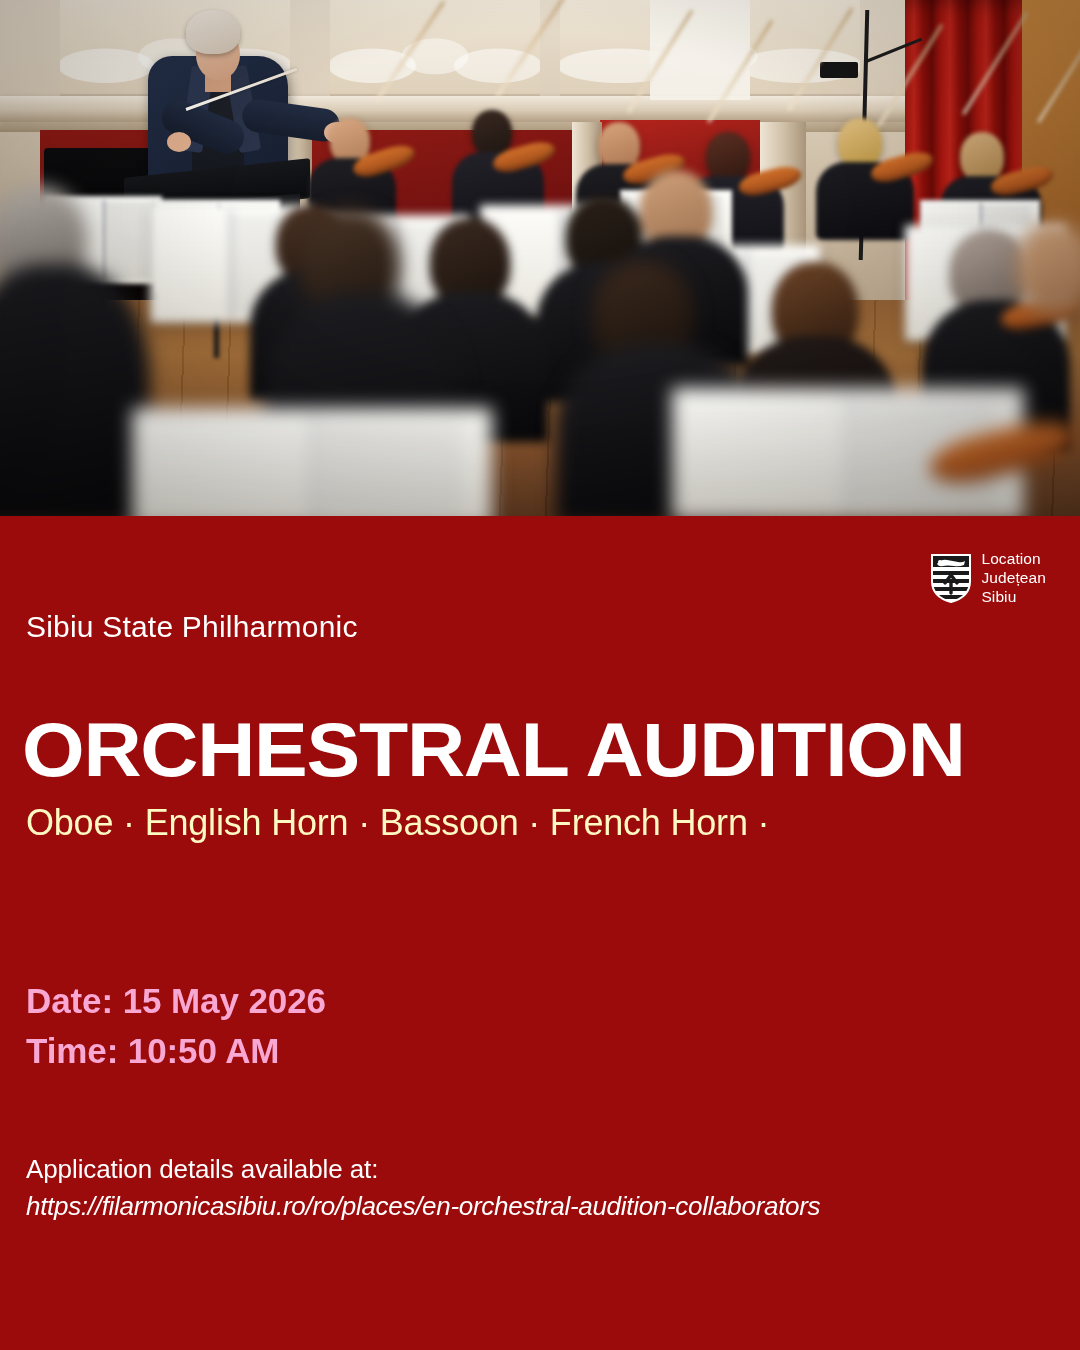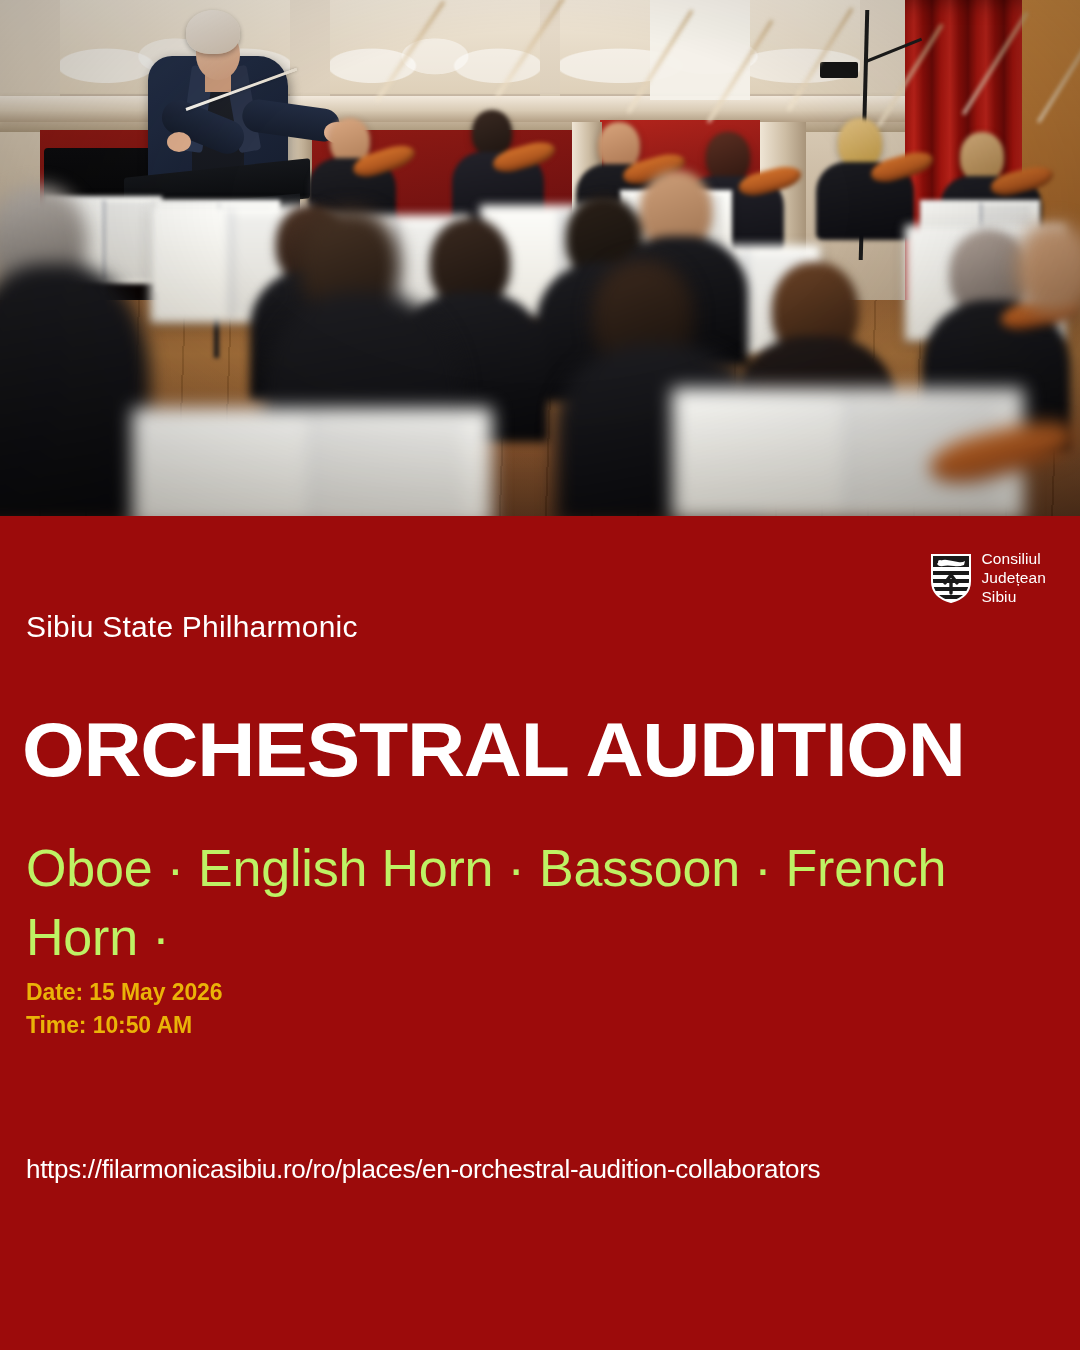--- a/index.html
+++ b/index.html
@@ -308,47 +308,47 @@
     letter-spacing: -1.2px;
     line-height: 1;
     transform: scaleX(1.06);
     transform-origin: left center;
     white-space: nowrap;
   }
   .instruments {
     position: absolute;
     left: 26px; top: 281px;
     width: 990px;
-    color: #bef264;
-    font-size: 52px;
+    color: #fef9c3;
+    font-size: 36px;
     font-weight: 300;
     line-height: 1.33;
     letter-spacing: -.2px;
-    margin-top: 35px;
   }
   .details {
     position: absolute;
     left: 26px; top: 458px;
-    color: #eab308;
-    font-size: 23px;
+    color: #f9a8d4;
+    font-size: 35px;
     font-weight: 700;
     line-height: 1.43;
     letter-spacing: -.1px;
   }
   .details div { white-space: nowrap; }
   .apply {
     position: absolute;
     left: 26px; top: 633px;
     color: #ffffff;
     font-size: 26px;
     font-weight: 400;
     line-height: 1.42;
     letter-spacing: -.1px;
   }
   .apply .url {
+    font-style: italic;
     font-size: 26px;
     letter-spacing: -.3px;
   }
 </style>
 </head>
 <body>
 
 <div class="poster">
 
   <div class="photo">
@@ -537,21 +537,21 @@
               <rect x="0" y="34" width="42" height="4"></rect>
               <rect x="0" y="42" width="42" height="4"></rect>
             </g>
             <path d="M7 11 q4 -5 10 -4 q6 1 11 2 q4 1 7 -1 l-1 4 q-5 2 -10 1 q-7 -1 -11 0 q-4 1 -6 -2 Z" fill="#ffffff"></path>
             <circle cx="10" cy="9" r="2" fill="#ffffff"></circle>
             <path d="M21 22 L15 30 M21 22 L27 30 M21 30 L21 40" stroke="#1a1a1a" stroke-width="3.4" fill="none" stroke-linecap="round"></path>
           </g>
           <path d="M2 2 H40 V28 Q40 44 21 49 Q2 44 2 28 Z" fill="none" stroke="#ffffff" stroke-width="2"></path>
         </svg>
         <div class="cj-text">
-          <div>Consiliul</div>
+          <div>Location</div>
           <div>Județean</div>
           <div>Sibiu</div>
         </div>
       </div>
 
     </div>
 
     <div class="kicker">Sibiu State Philharmonic</div>
 
     <h1 class="headline">ORCHESTRAL AUDITION</h1>
@@ -559,17 +559,18 @@
     <div class="instruments">
       <div>Oboe · English Horn · Bassoon · French Horn ·</div>
     </div>
 
     <div class="details">
       <div>Date: 15 May 2026</div>
       <div>Time: 10:50 AM</div>
     </div>
 
     <div class="apply">
+      <div>Application details available at:</div>
       <div class="url">https://filarmonicasibiu.ro/ro/places/en-orchestral-audition-collaborators</div>
     </div>
 
   </div>
 </div>
 
 </body></html>

